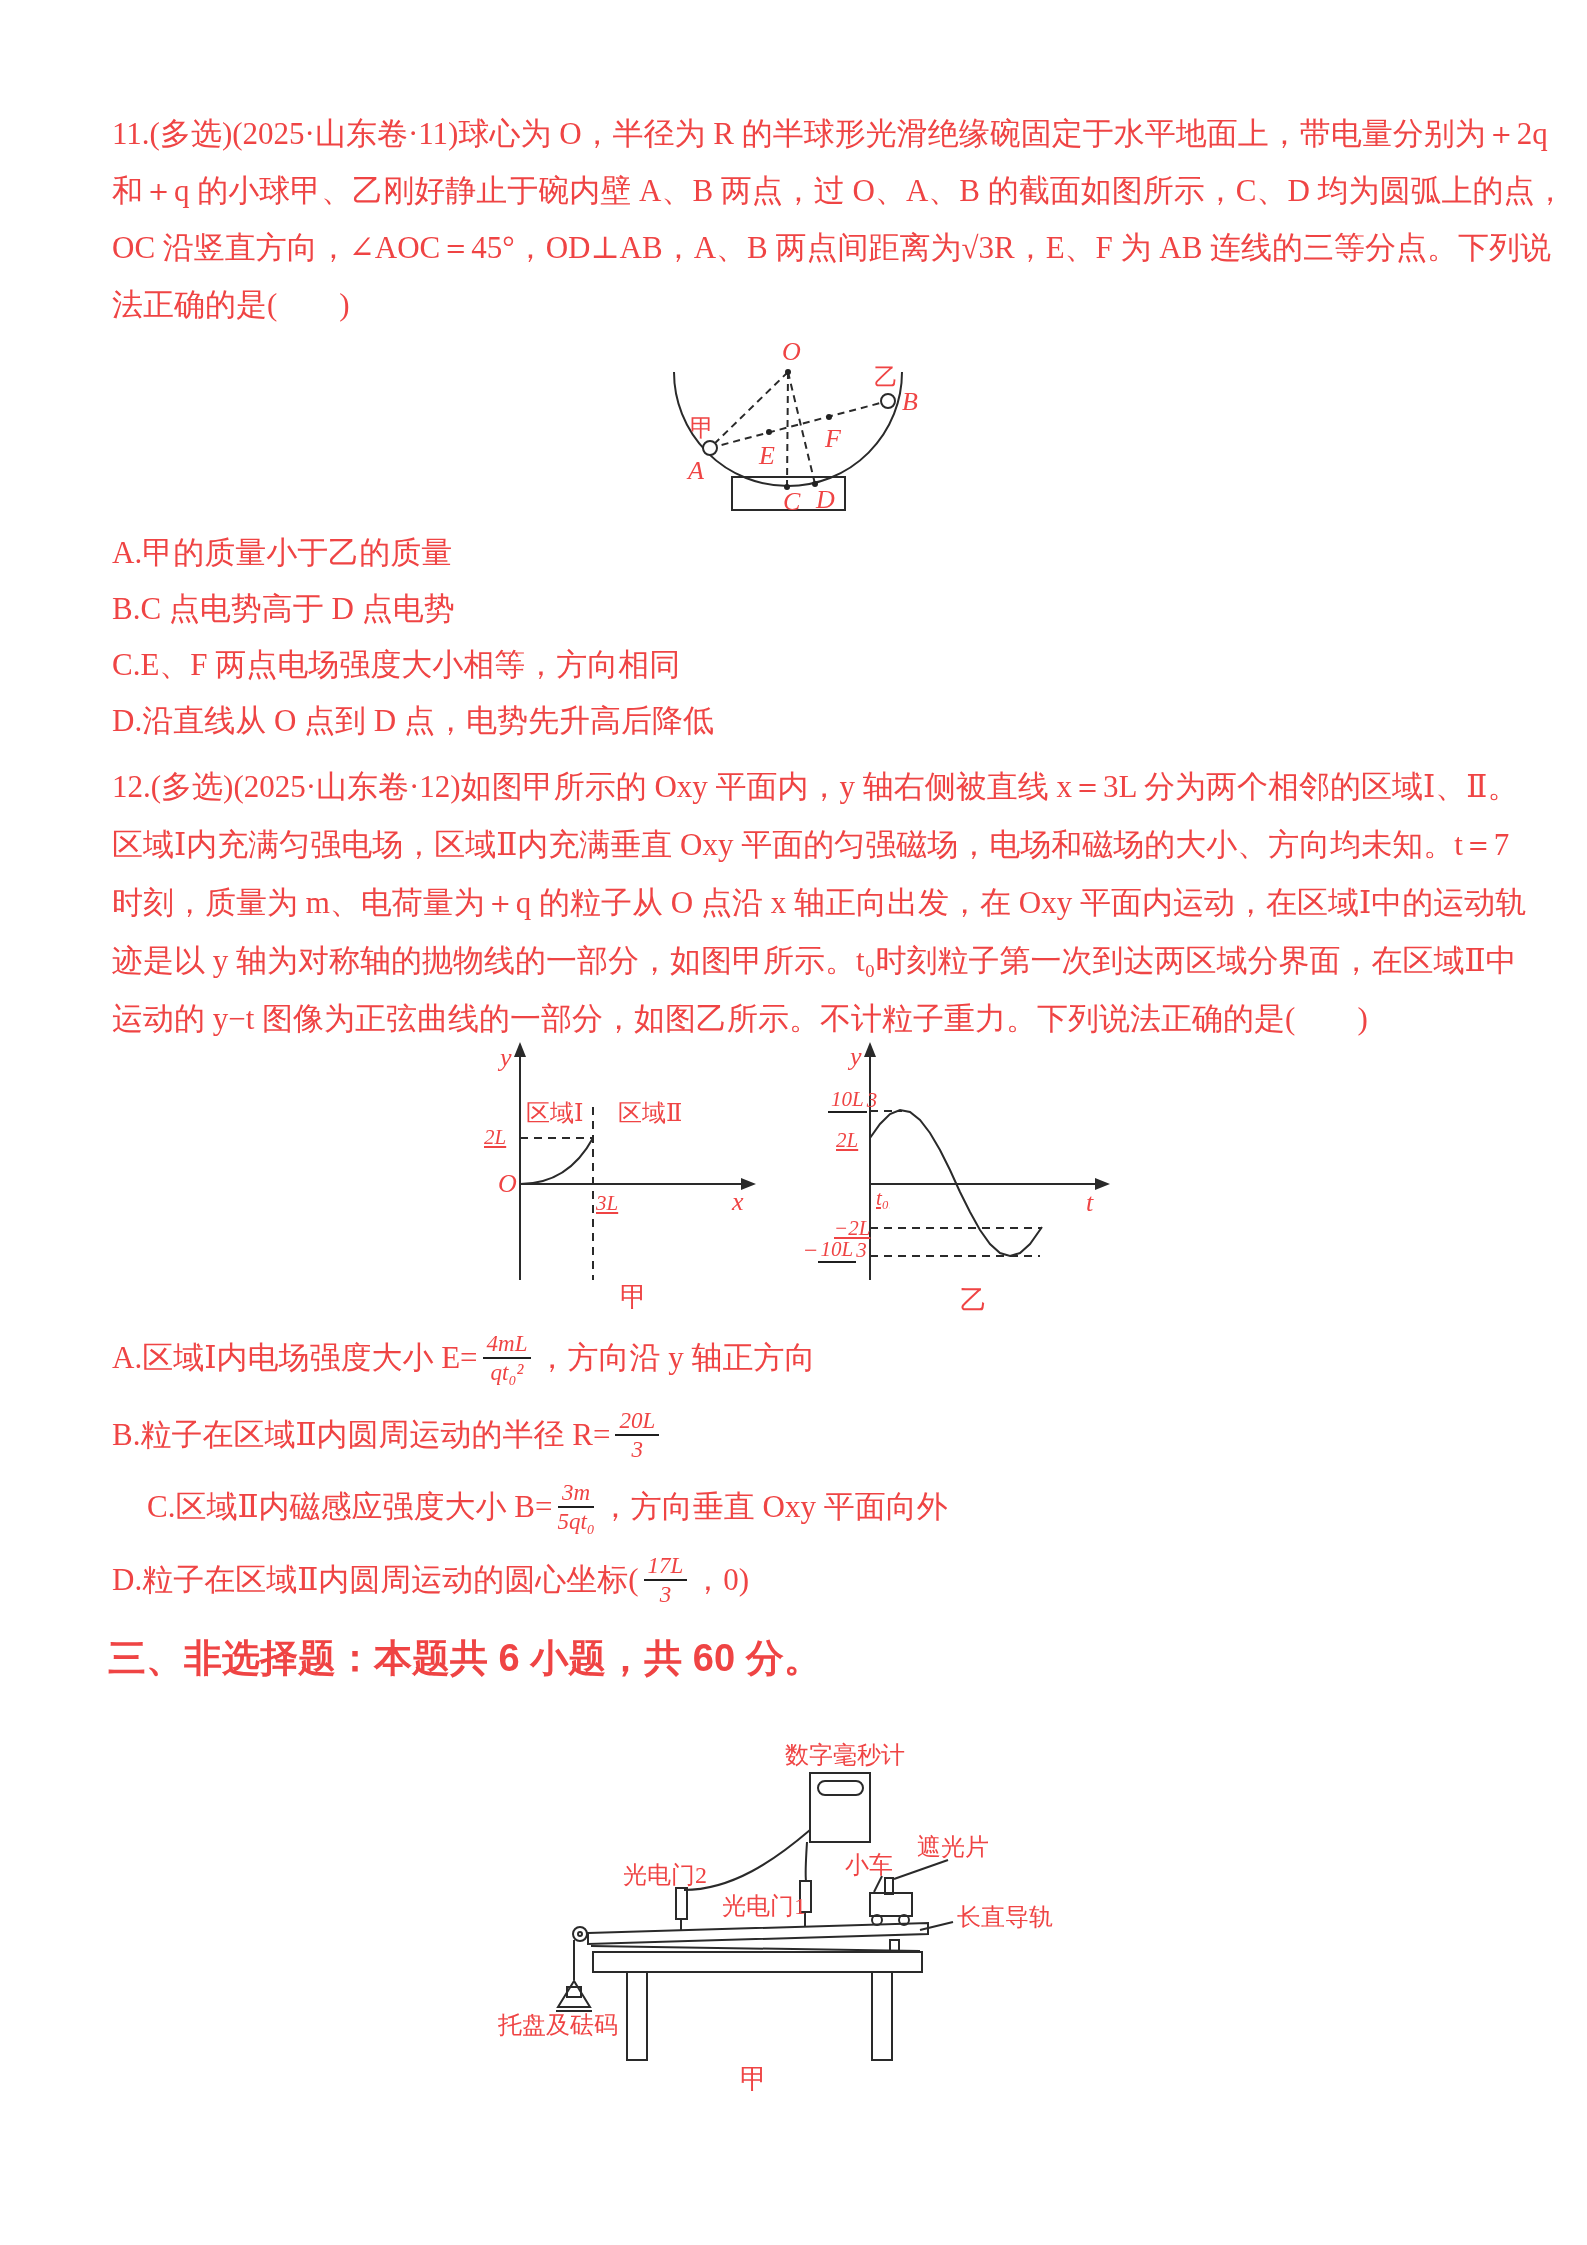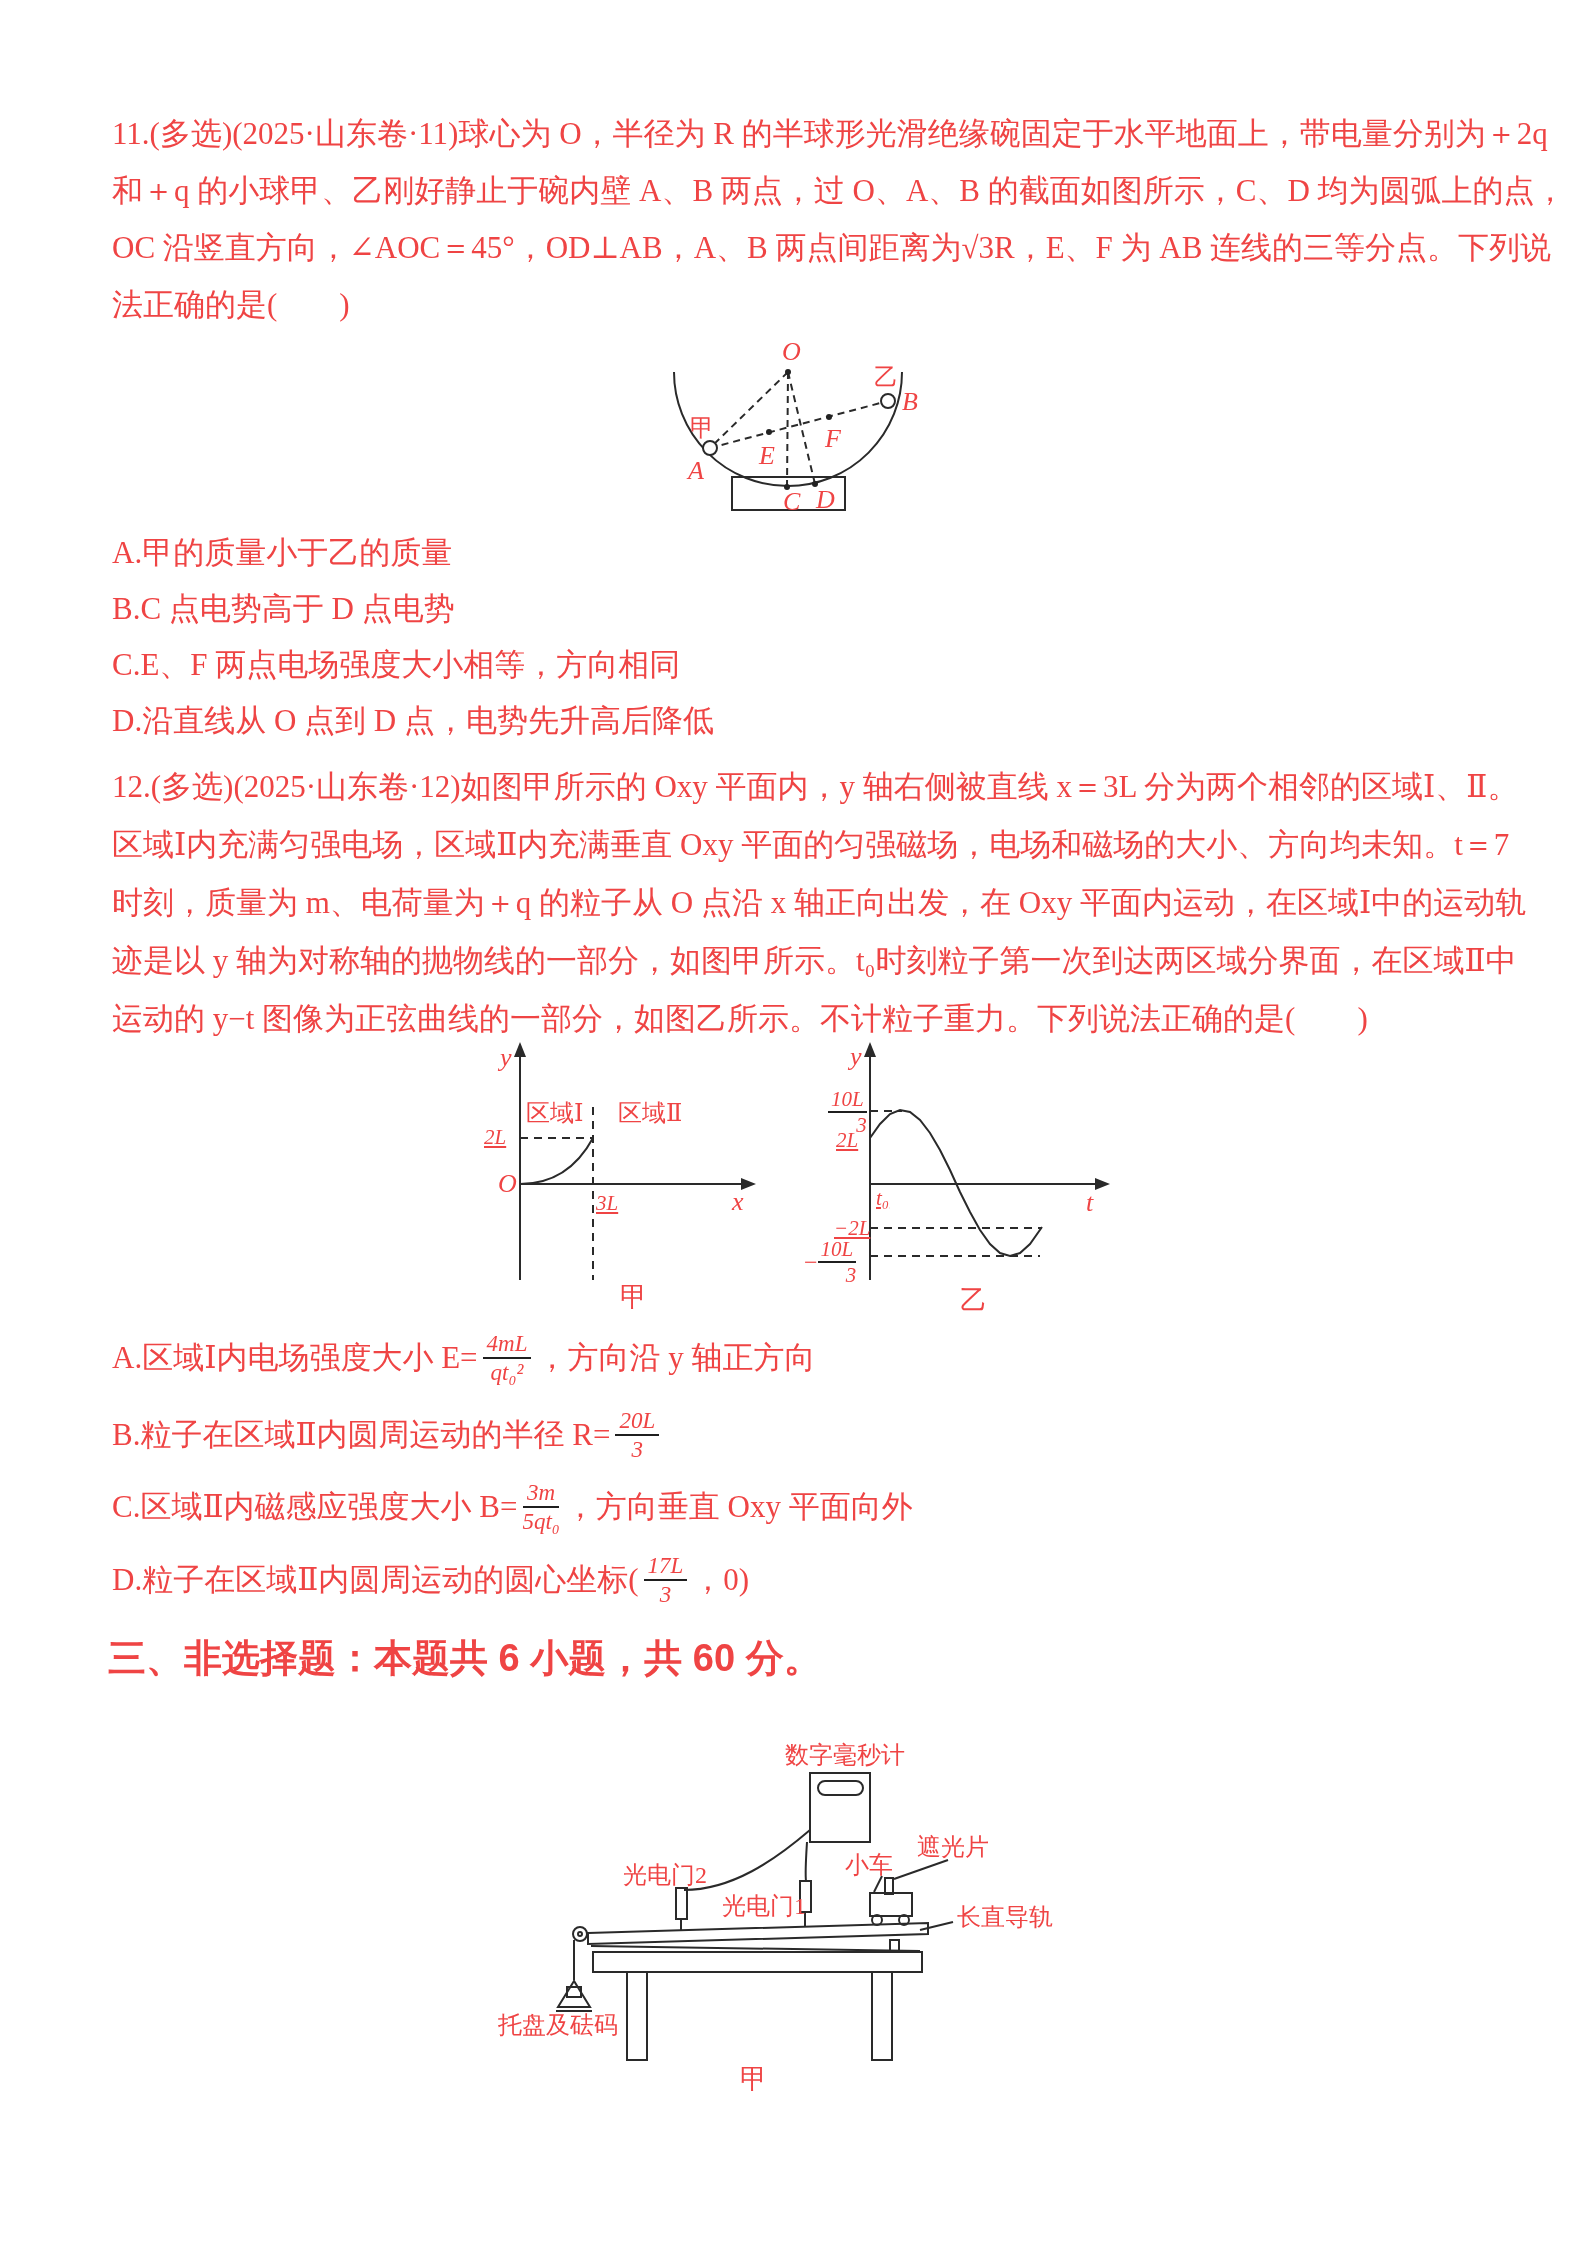--- a/index.html
+++ b/index.html
@@ -12,21 +12,21 @@
   .fig svg{position:absolute;left:0;top:0;}
   .flabel{position:absolute;white-space:nowrap;font-size:24px;line-height:1.1;}
   .it{font-style:italic;font-size:26px;}
   .small-it{font-style:italic;font-size:21px;text-decoration:underline;}
   .cap{font-size:27px;}
   .opt-row{position:absolute;left:112px;display:flex;align-items:center;height:62px;
            font-size:31px;white-space:nowrap;}
   .frac{display:inline-flex;flex-direction:column;align-items:center;font-size:23px;
         line-height:27px;margin:0 5px;font-style:italic;}
   .frac .fnum{border-bottom:2px solid #1f1f1f;padding:0 4px;}
-  .vfrac{display:inline-flex;flex-direction:column;align-items:flex-end;font-size:21px;
+  .vfrac{display:inline-flex;flex-direction:row;align-items:center;font-size:21px;
          line-height:24px;font-style:italic;font-family:Liberation Serif, serif;}
   .vfrac .fnum{border-bottom:2px solid #1f1f1f;padding:0 3px;}
   .negfrac{display:flex;align-items:center;}
   .sec-head{position:absolute;left:108px;font-family:"Liberation Sans","DejaVu Sans",sans-serif;
             font-weight:bold;font-size:38px;white-space:nowrap;margin-top:12px;}
 </style>
 </head>
 <body>
 
 <div class="page">
@@ -159,21 +159,21 @@
       <span>，方向沿 y 轴正方向</span>
   </div>
   <div class="opt-row" style="top:1404px;justify-content:space-between;">
     <span>B.粒子在区域Ⅱ内圆周运动的半径 R=</span>
       <span class="frac">
         <span class="fnum">20L</span>
         <span>3</span>
       </span>
       <span></span>
   </div>
-  <div class="opt-row" style="top:1476px;">
+  <div class="opt-row" style="top:1476px;margin-left:35px;">
     <span>C.区域Ⅱ内磁感应强度大小 B=</span>
       <span class="frac">
         <span class="fnum">3m</span>
         <span>5qt₀</span>
       </span>
       <span>，方向垂直 Oxy 平面向外</span>
   </div>
   <div class="opt-row" style="top:1549px;">
     <span>D.粒子在区域Ⅱ内圆周运动的圆心坐标(</span>
       <span class="frac">

